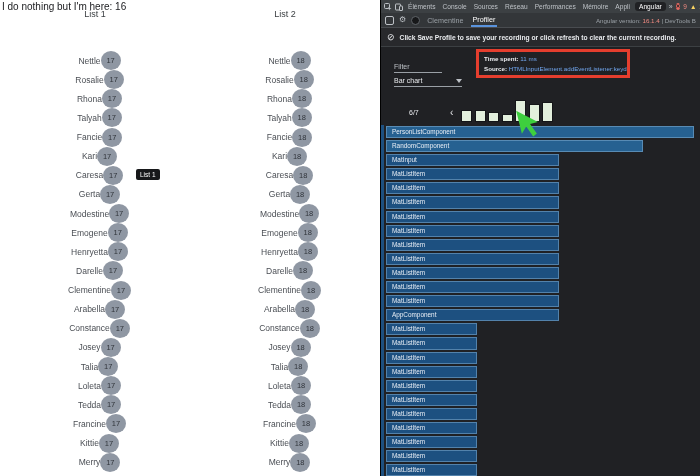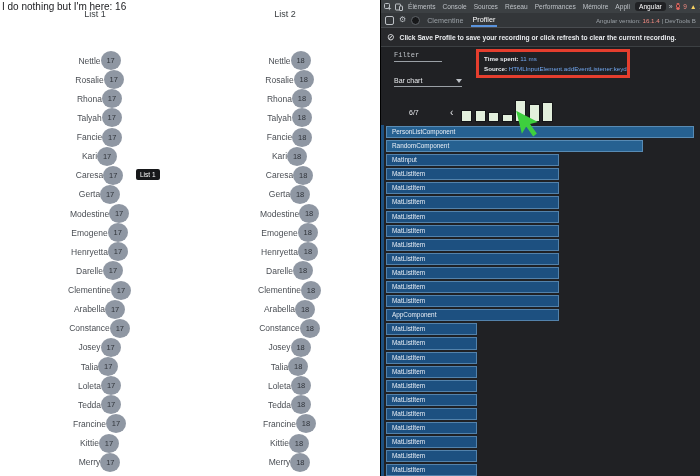--- a/index.html
+++ b/index.html
@@ -46,23 +46,23 @@
   .subtab{color:#9aa0a6;padding:2px 2px 1px 2px;}
   .subtab.active{color:#fff;border-bottom:2px solid #5a93dd;}
   .version{margin-left:auto;font-size:6.2px;color:#9aa0a6;white-space:nowrap;}
   .version .vnum{color:#f28b82;}
 
   .dt-hint{height:18px;display:flex;align-items:center;gap:5px;padding:0 6px;
       font-size:6.7px;font-weight:bold;color:#e8eaed;background:#28292c;border-bottom:1px solid #3c4043;}
   .nosign{font-size:9px;color:#e8eaed;font-weight:normal;}
 
   .dt-controls{position:relative;height:46px;}
-  .filter-input{position:absolute;left:13px;top:4px;width:48px;background:transparent;border:none;
+  .filter-input{position:absolute;left:13px;top:16px;width:48px;background:transparent;border:none;
       border-bottom:1px solid #9aa0a6;outline:none;color:#e8eaed;font-size:7px;padding:0 0 2px 0;
-      font-family:Liberation Mono, monospace;}
+      font-family:Liberation Sans, sans-serif;}
   .filter-input::placeholder{color:#bdc1c6;}
   .chart-select{position:absolute;left:13px;top:30px;width:68px;border-bottom:1px solid #9aa0a6;
       font-size:7px;color:#e8eaed;display:flex;justify-content:space-between;align-items:center;padding-bottom:2px;}
   .sel-arrow{width:0;height:0;border-left:3px solid transparent;border-right:3px solid transparent;
       border-top:4px solid #bdc1c6;}
   .red-box{position:absolute;left:95px;top:2px;width:138px;border:3px solid #e53e2e;
       padding:3px 5px;display:flex;flex-direction:column;gap:3px;font-size:6.2px;white-space:nowrap;overflow:hidden;}
   .rb-label{font-weight:bold;color:#e8eaed;}
   .rb-link{color:#71a7f0;}
 

